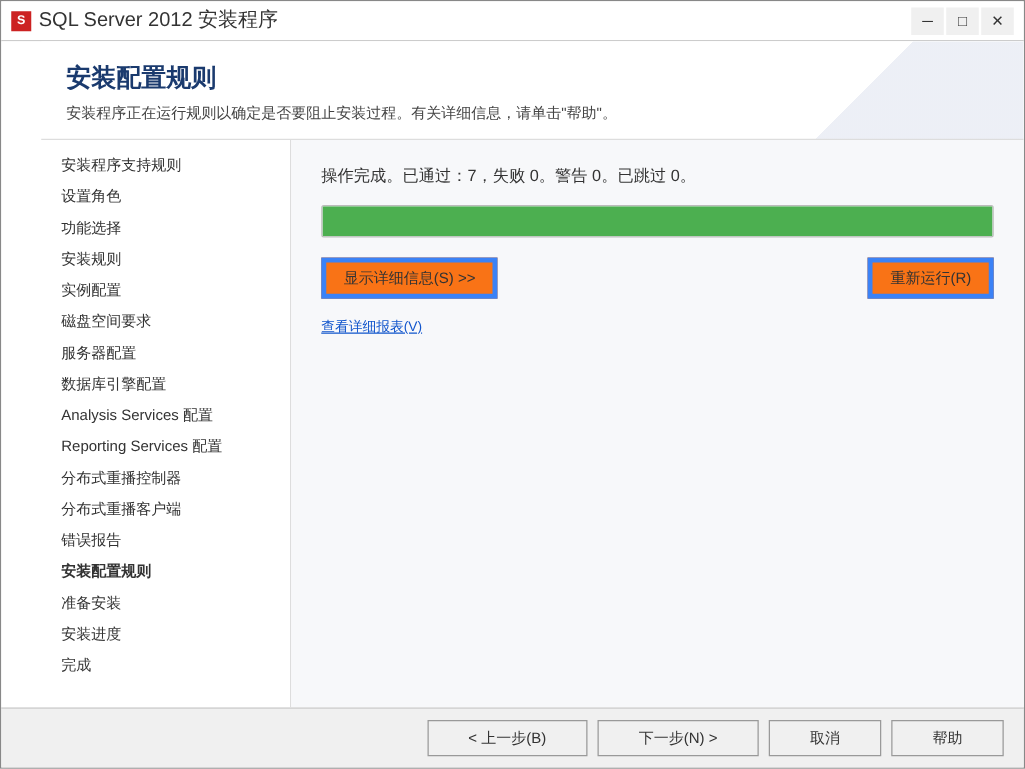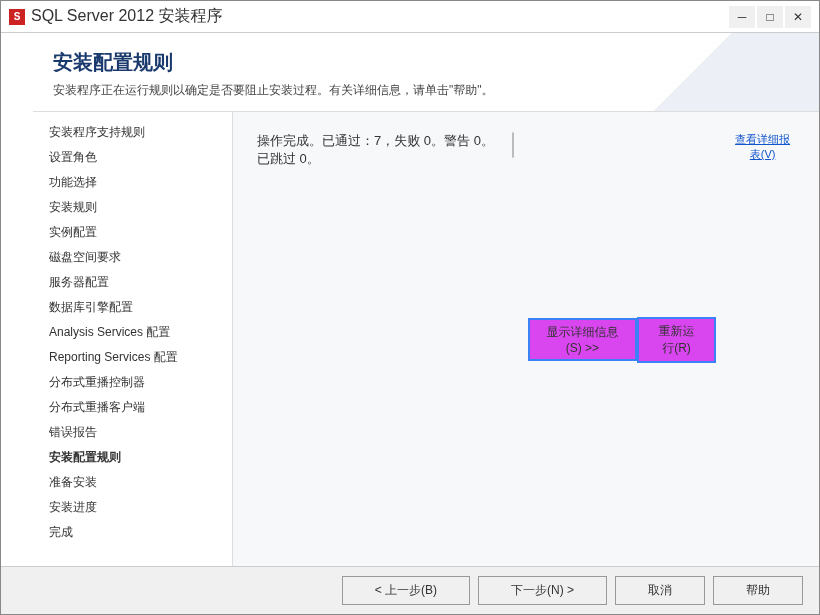--- a/index.html
+++ b/index.html
@@ -120,20 +120,21 @@
       font-weight: bold;
       color: #333;
     }
     
     .right-panel {
       flex: 1;
       padding: 20px 24px;
       background: #f7f8fa;
       overflow-y: auto;
       display: flex;
+      flex-direction: column;
       gap: 14px;
     }
     .status-text {
       font-size: 13px;
       color: #333;
     }
     .progress-bar-container {
       height: 26px;
       background: #e0e0e0;
       border: 1px solid #bbb;
@@ -146,22 +147,22 @@
       width: 100%;
     }
     .btn-row {
       display: flex;
       justify-content: space-between;
       align-items: center;
       margin-top: 2px;
     }
     .btn {
       padding: 4px 14px;
-      border: 2px solid #3b82f6;
-      background: #d946ef;
+      border: 4px solid #3b82f6;
+      background: #f97316;
       font-size: 12px;
       cursor: pointer;
       color: #333;
       font-family: "Microsoft YaHei", sans-serif;
     }
     .link-btn {
       background: none;
       border: none;
       color: #1155cc;
       text-decoration: underline;

